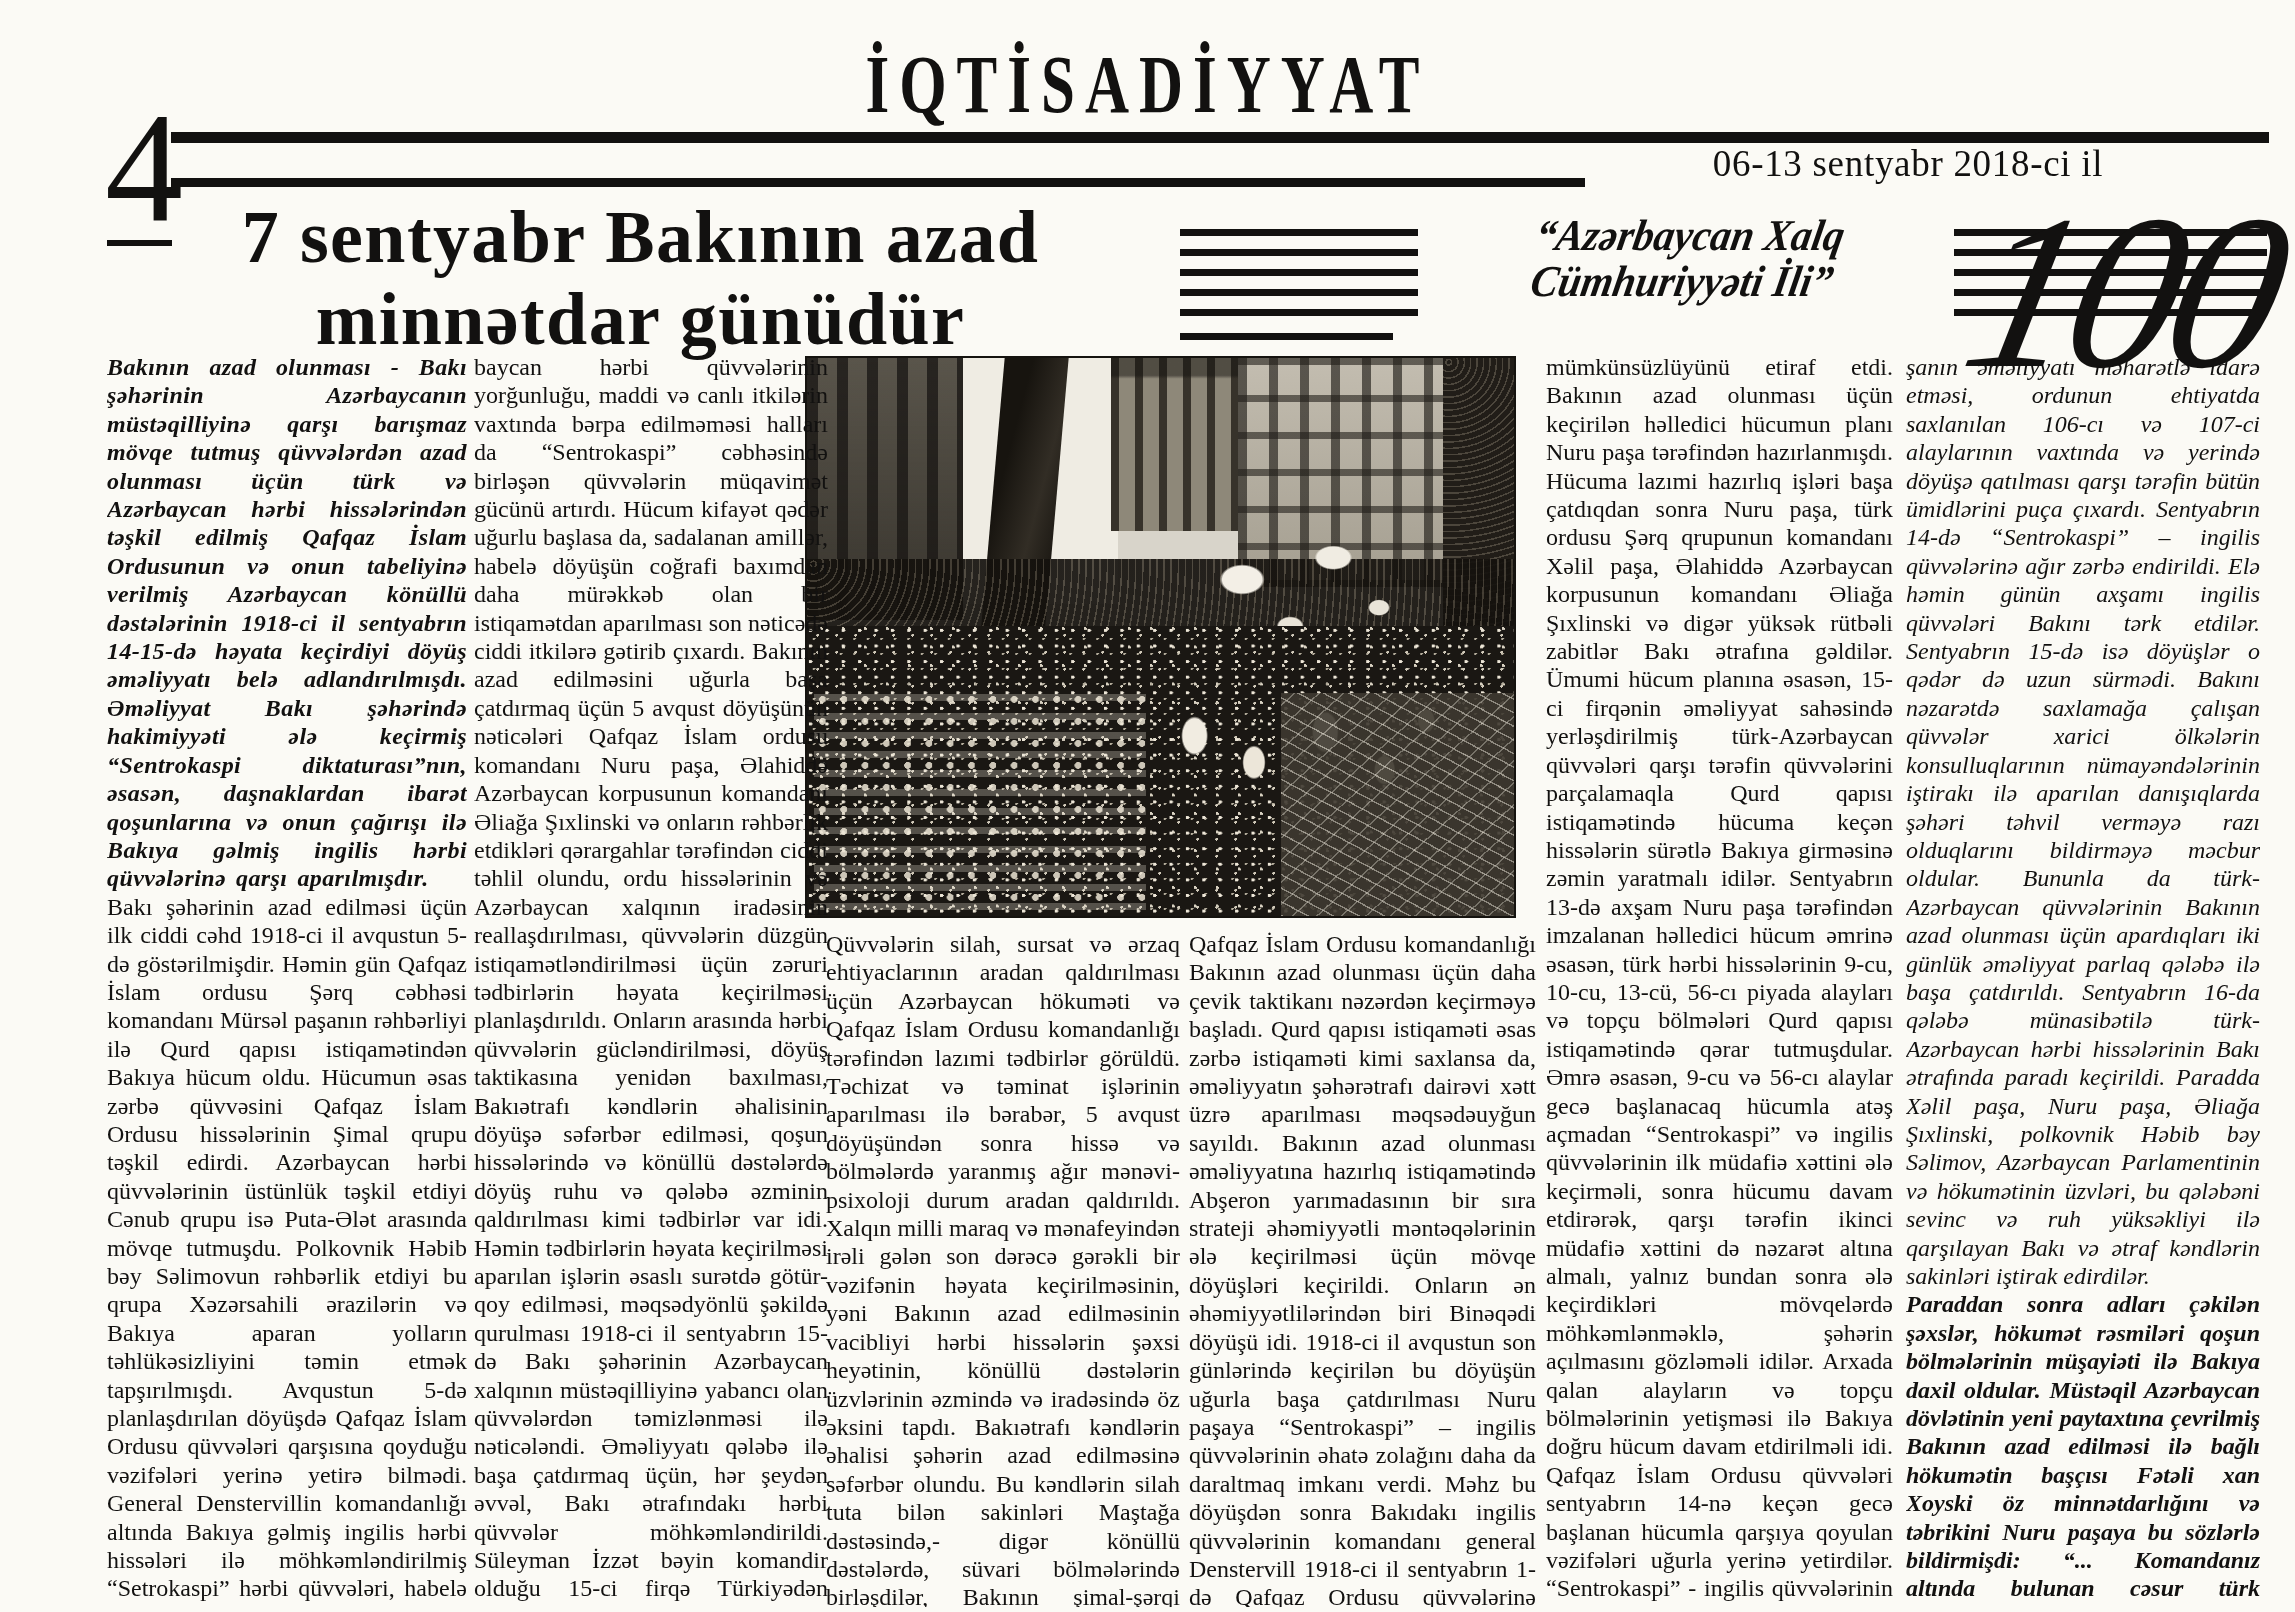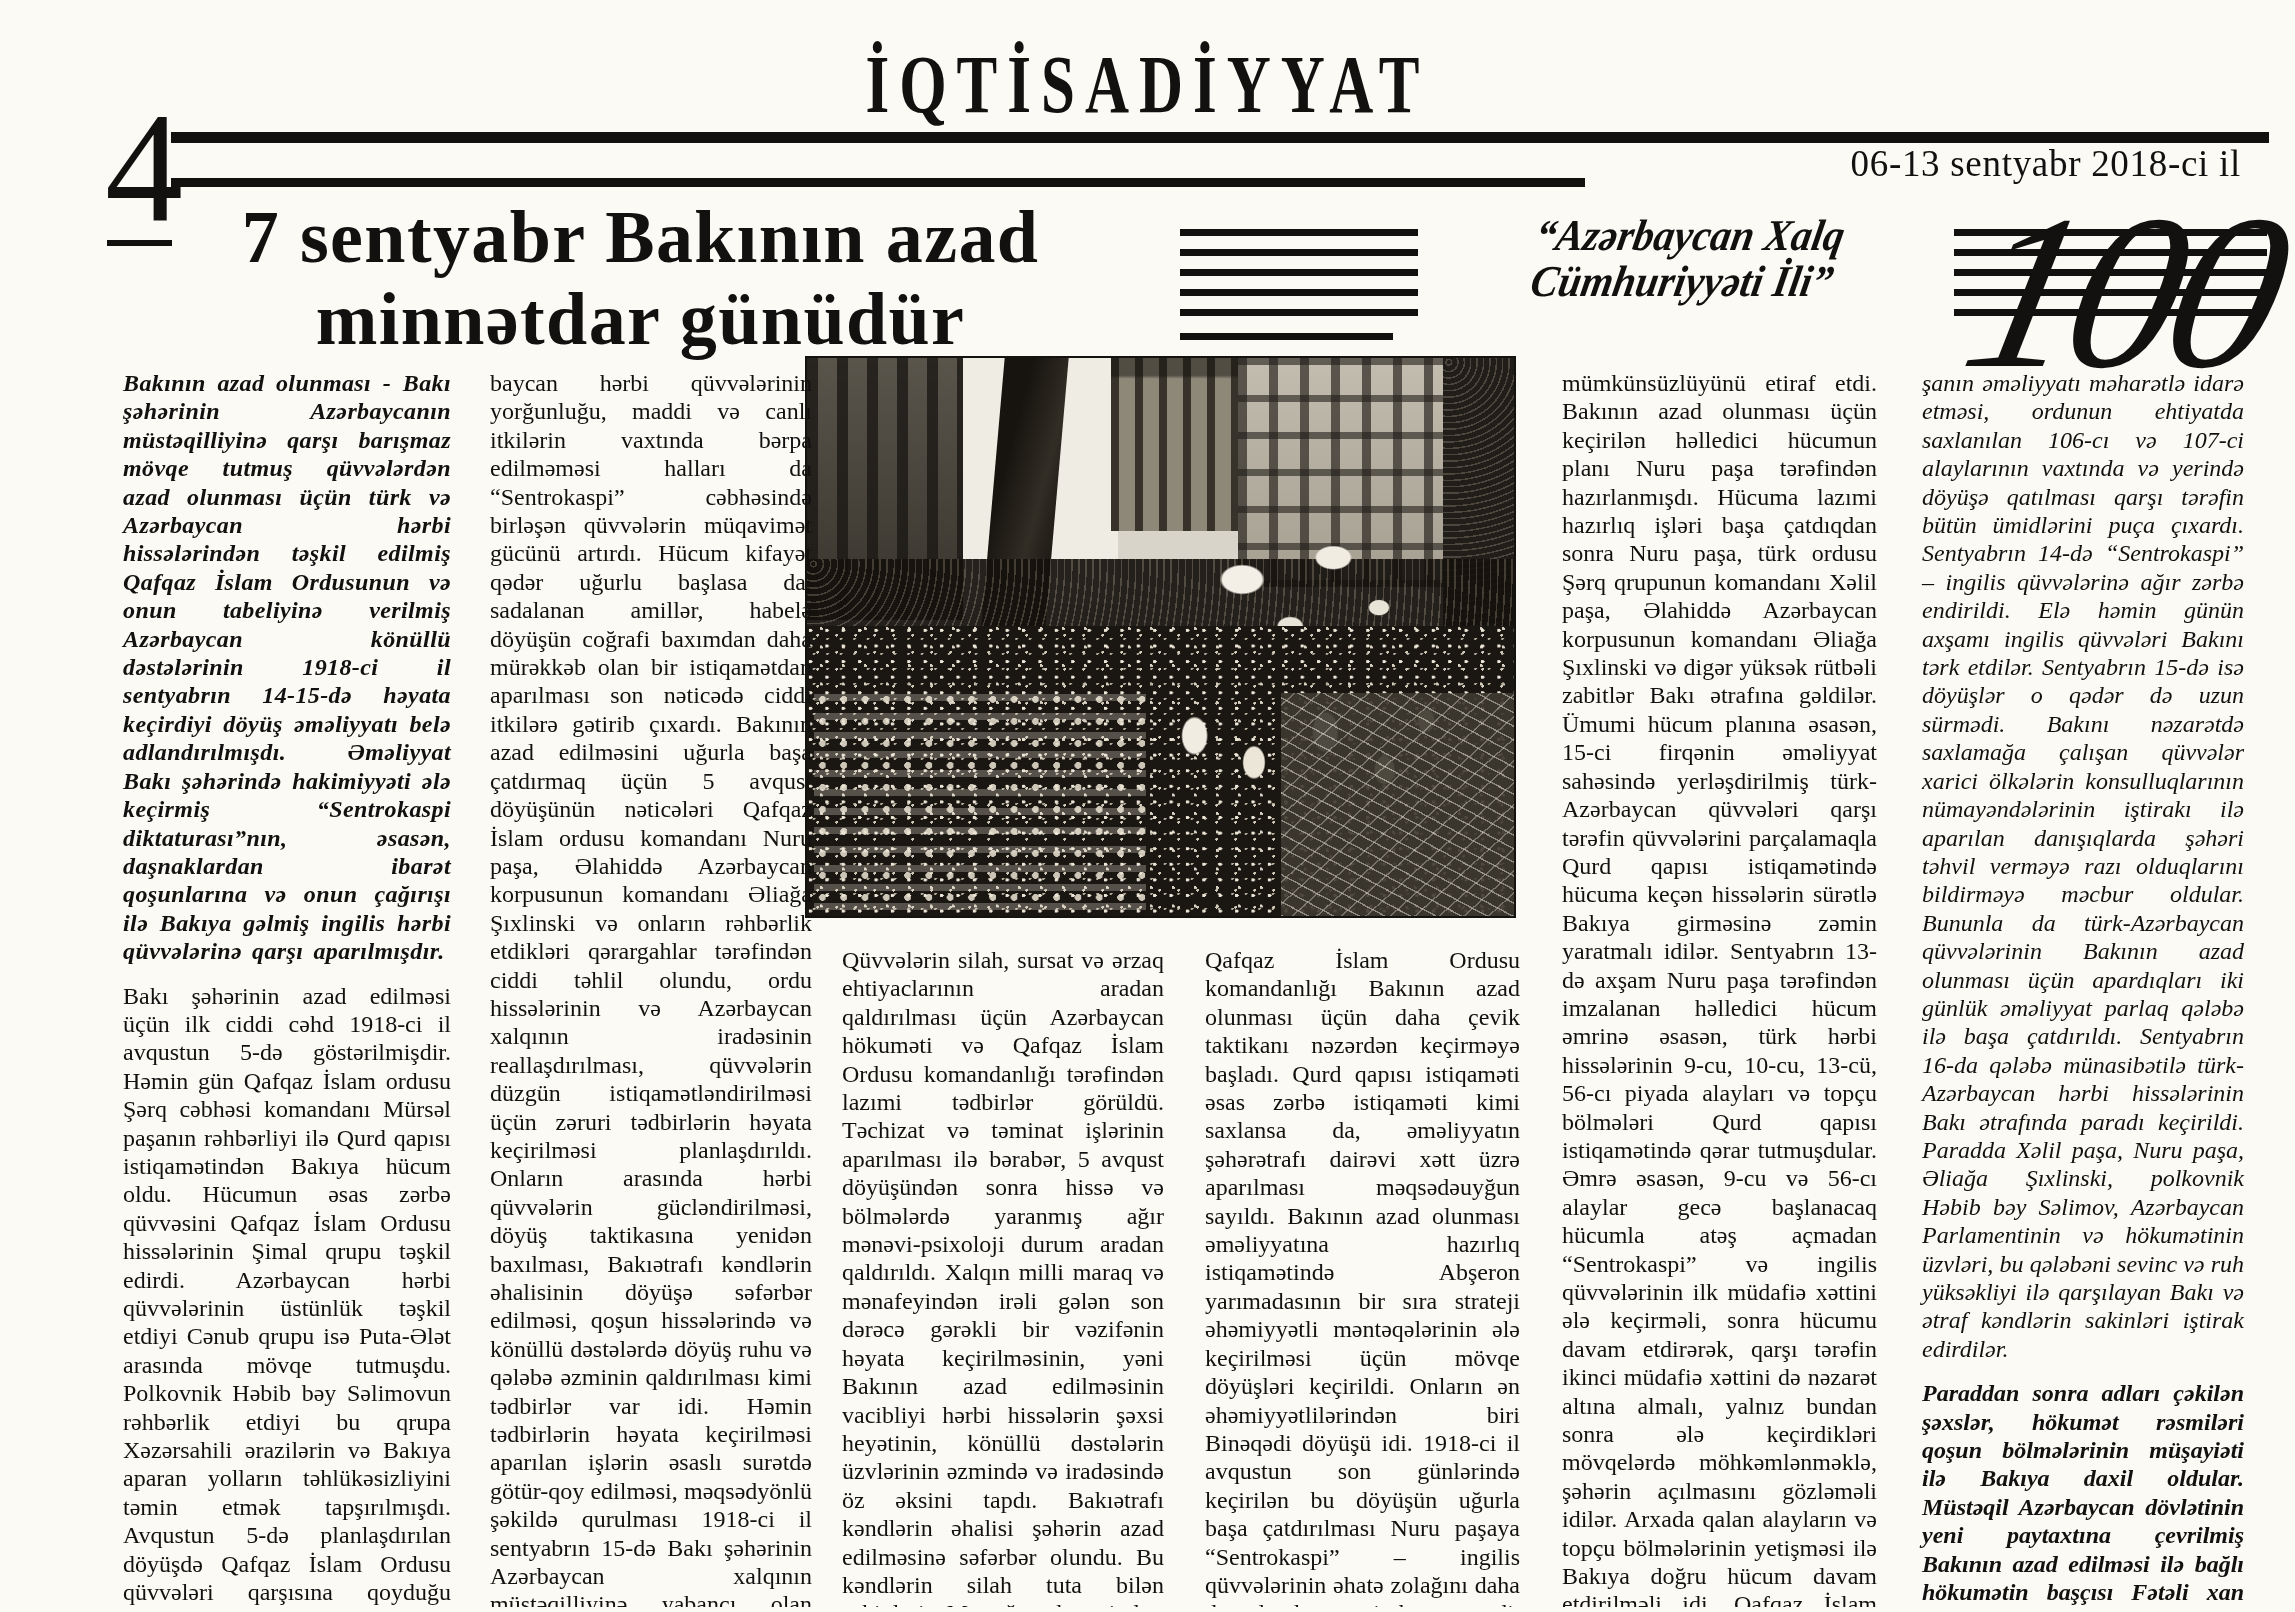--- a/index.html
+++ b/index.html
@@ -19,22 +19,22 @@
     transform:scaleY(1.35);transform-origin:center top;
   }
   .page-number{
     position:absolute;left:105px;top:91px;
     font-size:156px;line-height:1;font-weight:400;
   }
   .page-number-bar{position:absolute;left:107px;top:240px;width:65px;height:6.4px;background:#121110;}
   .rule-1{position:absolute;left:171px;top:132px;width:2098px;height:11.4px;background:#121110;}
   .rule-2{position:absolute;left:171px;top:178px;width:1414px;height:9.2px;background:#121110;}
   .issue-date{
-    position:absolute;left:1665px;top:142px;width:576px;
-    text-align:right;font-size:37px;letter-spacing:0.7px;
+    position:absolute;left:1620px;top:142px;width:576px;
+    text-align:center;font-size:37px;letter-spacing:0.7px;
   }
   .headline{
     position:absolute;left:100px;top:196px;width:1081px;
     text-align:center;font-weight:bold;
     font-size:74px;line-height:82px;letter-spacing:1.4px;
   }
   
   .staff{position:absolute;height:7.1px;background:#121110;}
   .banner-quote{
     position:absolute;left:1412px;top:213px;width:548px;
@@ -47,21 +47,21 @@
     font-size:220px;font-style:italic;font-weight:400;line-height:.85;
     letter-spacing:-10px;transform:skewX(-12deg);
   }
   
   .col{
     position:absolute;
     font-size:24px;line-height:28.4px;
     text-align:justify;
     overflow:hidden;
   }
-  .col p{margin:16px;}
+  .col p{margin:0;}
   .lead{font-weight:bold;font-style:italic;word-spacing:3.6px;letter-spacing:0.4px;}
   .boldpart{font-weight:bold;}
   #col1{left:107px;top:353px;width:360px;height:1254px;}
   #col2{left:474px;top:353px;width:354px;height:1254px;}
   #col3{left:826px;top:930px;width:354px;height:677px;}
   #col4{left:1189px;top:930px;width:347px;height:677px;}
   #col5{left:1546px;top:353px;width:347px;height:1254px;}
   #col6{left:1906px;top:353px;width:354px;height:1254px;font-style:italic;}
   
   .photo{

